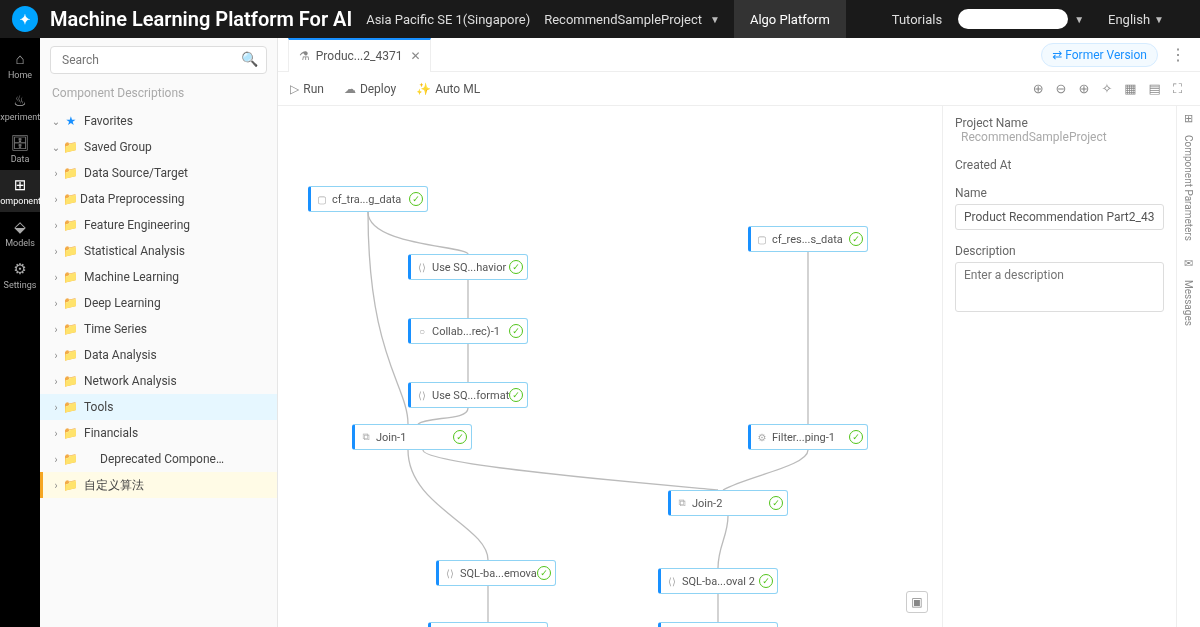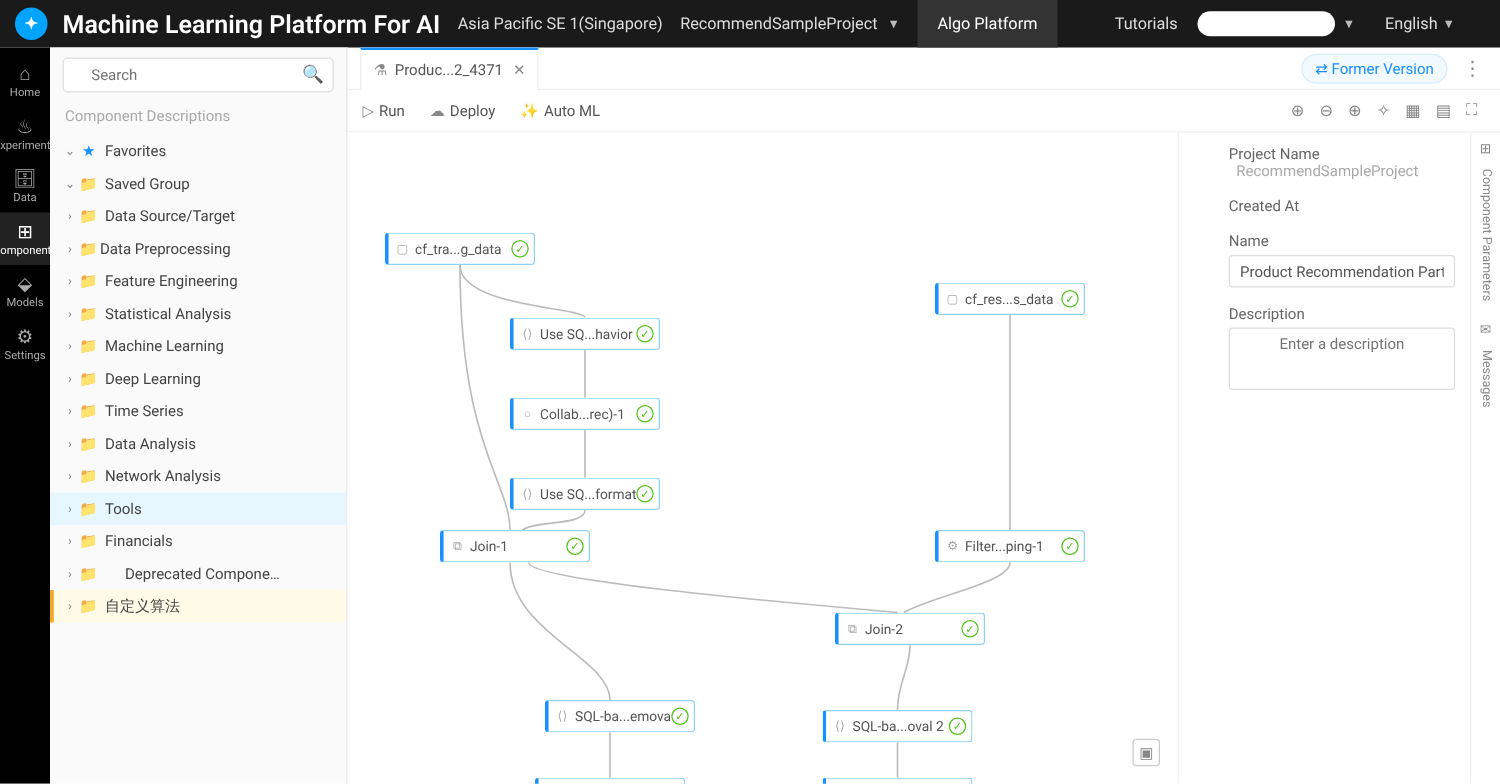--- a/index.html
+++ b/index.html
@@ -20,21 +20,21 @@
 .shell { display: flex; height: 589px; }
 
 .leftrail { width: 40px; background: #000; color: #aaa; font-size: 9px; display: flex; flex-direction: column; align-items: center; padding-top: 6px; }
 .leftrail .ritem { display: flex; flex-direction: column; align-items: center; padding: 6px 0; cursor: pointer; width: 100%; }
 .leftrail .ritem.active { background: #222; color: #fff; }
 .leftrail .ricon { font-size: 15px; margin-bottom: 2px; }
 
 .sidebar { width: 238px; border-right: 1px solid #e6e6e6; display: flex; flex-direction: column; background: #fafafa; }
 .search-row { padding: 8px 10px; }
 .search-wrap { position: relative; }
-.search-wrap input { width: 100%; height: 28px; border: 1px solid #ddd; border-radius: 4px; padding: 0 28px 0 22px; font-size: 12px; background:#fff; }
+.search-wrap input { width: 100%; height: 28px; border: 1px solid #ddd; border-radius: 4px; padding: 0 28px 0 11px; font-size: 12px; background:#fff; }
 .search-wrap .sicon { position: absolute; right: 8px; top: 5px; color: #555; font-size: 14px; }
 .sb-header { padding: 4px 12px 8px; color: #aaa; font-size: 12px; }
 .sb-list { flex: 1; overflow: hidden; }
 .sb-item { display: flex; align-items: center; height: 26px; padding: 0 10px; font-size: 12px; color: #444; cursor: pointer; position: relative; }
 .sb-item .arrow { width: 12px; text-align: center; color: #888; font-size: 10px; }
 .sb-item .ficon { width: 18px; text-align: center; color: #1890ff; font-size: 12px; }
 .sb-item .ficon.star { color: #1890ff; }
 .sb-item .ficon.yellow { color: #f5a623; }
 .sb-item.selected { background: #e6f7ff; }
 .sb-item.highlighted { background: #fffbe6; border-left: 3px solid #f5a623; padding-left: 7px; }
@@ -59,25 +59,25 @@
 .node { position: absolute; width: 120px; height: 26px; border: 1px solid #8fd3f4; border-left: 3px solid #1890ff; border-radius: 3px; background: #fff; display: flex; align-items: center; padding: 0 4px; font-size: 11px; color: #555; }
 .node .nicon { width: 14px; text-align: center; color: #aaa; font-size: 10px; }
 .node .nlabel { flex: 1; white-space: nowrap; overflow: hidden; padding: 0 3px; }
 .node .nstatus { width: 14px; height: 14px; border: 1.5px solid #52c41a; border-radius: 50%; display: flex; align-items: center; justify-content: center; color: #52c41a; font-size: 9px; }
 svg.edges { position: absolute; inset: 0; width: 100%; height: 100%; pointer-events: none; }
 svg.edges path { fill: none; stroke: #bbb; stroke-width: 1.3; }
 .canvas .corner { position: absolute; right: 14px; bottom: 14px; width: 22px; height: 22px; border: 1px solid #ccc; border-radius: 3px; display:flex;align-items:center;justify-content:center;color:#888;font-size:12px; }
 
 .rightpanel { width: 234px; border-left: 1px solid #eee; padding: 10px 12px; font-size: 12px; color: #555; }
 .rightpanel .ptitle { text-align: center; font-size: 13px; color: #555; margin-bottom: 14px; }
-.rightpanel .prow { margin-bottom: 14px; margin-left: 28px; }
+.rightpanel .prow { margin-bottom: 14px; }
 .rightpanel .plabel { color: #666; margin-bottom: 4px; }
 .rightpanel .pval { color: #aaa; }
 .rightpanel input, .rightpanel textarea { width: 100%; border: 1px solid #ddd; border-radius: 3px; padding: 5px 8px; font-size: 12px; color:#555; font-family: inherit; }
-.rightpanel textarea { height: 50px; resize: none; text-align: center; }
+.rightpanel textarea { height: 50px; resize: none; }
 
 .rightrail { width: 24px; border-left: 1px solid #eee; display: flex; flex-direction: column; align-items: center; padding-top: 6px; font-size: 10px; color: #888; }
 .rightrail .rr-item { writing-mode: vertical-rl; padding: 8px 0; cursor: pointer; }
 .rightrail .rr-icon { font-size: 11px; margin-bottom: 2px; }
 </style>
 </head>
 <body>
 
 <div class="topbar">
   <div class="logo">✦</div>

